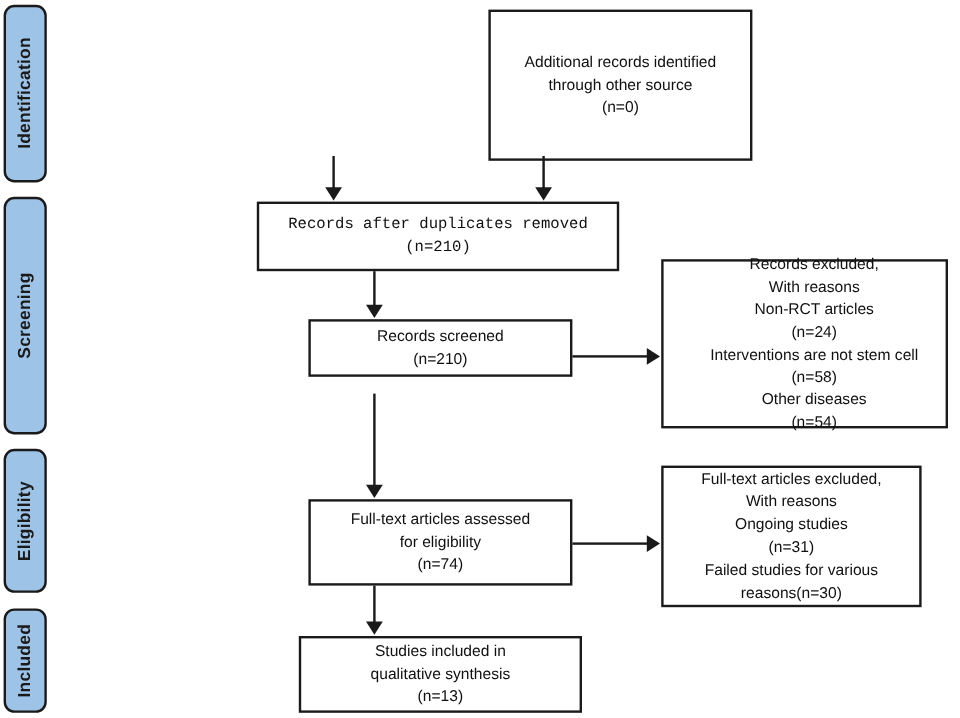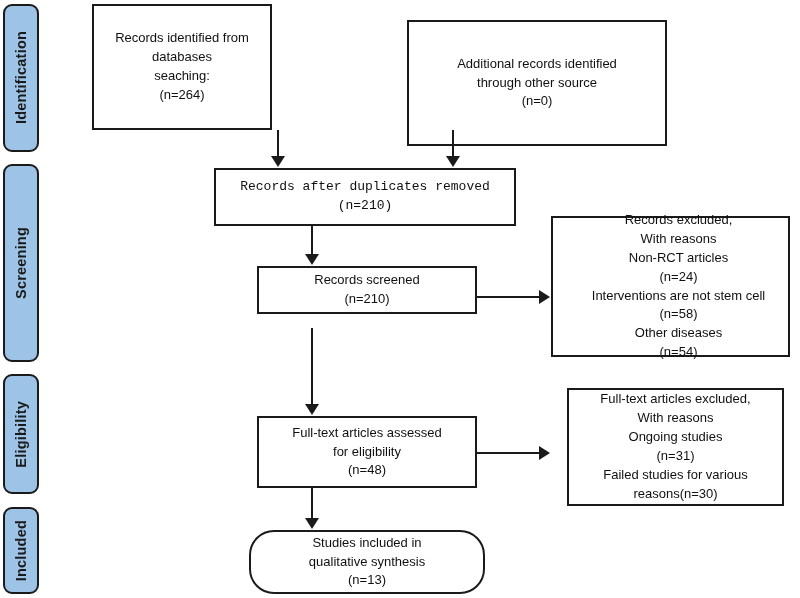--- a/index.html
+++ b/index.html
@@ -100,27 +100,22 @@
   </div>
 
   <div class="stage-bar" style="top:374px;height:120px;">
     <span>Eligibility</span>
   </div>
 
   <div class="stage-bar" style="top:507px;height:87px;">
     <span>Included</span>
   </div>
 
-  <div class="fbox" style="left:92px;top:4px;width:180px;height:126px;">
-    <div class="txt">Records identified from databases
-seaching:
-(n=264)</div>
-  </div>
 
-  <div class="fbox" style="left:407px;top:20px;width:260px;height:126px;">
+  <div class="fbox" style="left:407px;top:8px;width:220px;height:126px;">
     <div class="txt">Additional records identified
 through other source
 (n=0)</div>
   </div>
 
   <div class="vline" style="left:277px;top:130px;height:28px;"></div>
   <div class="arrow-down" style="left:271px;top:156px;"></div>
 
   <div class="vline" style="left:452px;top:130px;height:28px;"></div>
   <div class="arrow-down" style="left:446px;top:156px;"></div>
@@ -151,37 +146,37 @@
 Other diseases
 (n=54)</div>
   </div>
 
   <div class="vline" style="left:311px;top:328px;height:78px;"></div>
   <div class="arrow-down" style="left:305px;top:404px;"></div>
 
   <div class="fbox" style="left:257px;top:416px;width:220px;height:72px;">
     <div class="txt">Full-text articles assessed
 for eligibility
-(n=48)</div>
+(n=74)</div>
   </div>
 
   <div class="hline" style="left:477px;top:452px;width:64px;"></div>
   <div class="arrow-right" style="left:539px;top:446px;"></div>
 
-  <div class="fbox" style="left:567px;top:388px;width:217px;height:118px;">
+  <div class="fbox" style="left:551px;top:388px;width:217px;height:118px;">
     <div class="txt">Full-text articles excluded,
 With reasons
 Ongoing studies
 (n=31)
 Failed studies for various
 reasons(n=30)</div>
   </div>
 
   <div class="vline" style="left:311px;top:488px;height:32px;"></div>
   <div class="arrow-down" style="left:305px;top:518px;"></div>
 
-  <div class="fbox" style="left:249px;top:530px;width:236px;height:64px;border-radius:25px;">
+  <div class="fbox" style="left:249px;top:530px;width:236px;height:64px;">
     <div class="txt">Studies included in
 qualitative synthesis
 (n=13)</div>
   </div>
 
 </div>
 
 </body></html>

